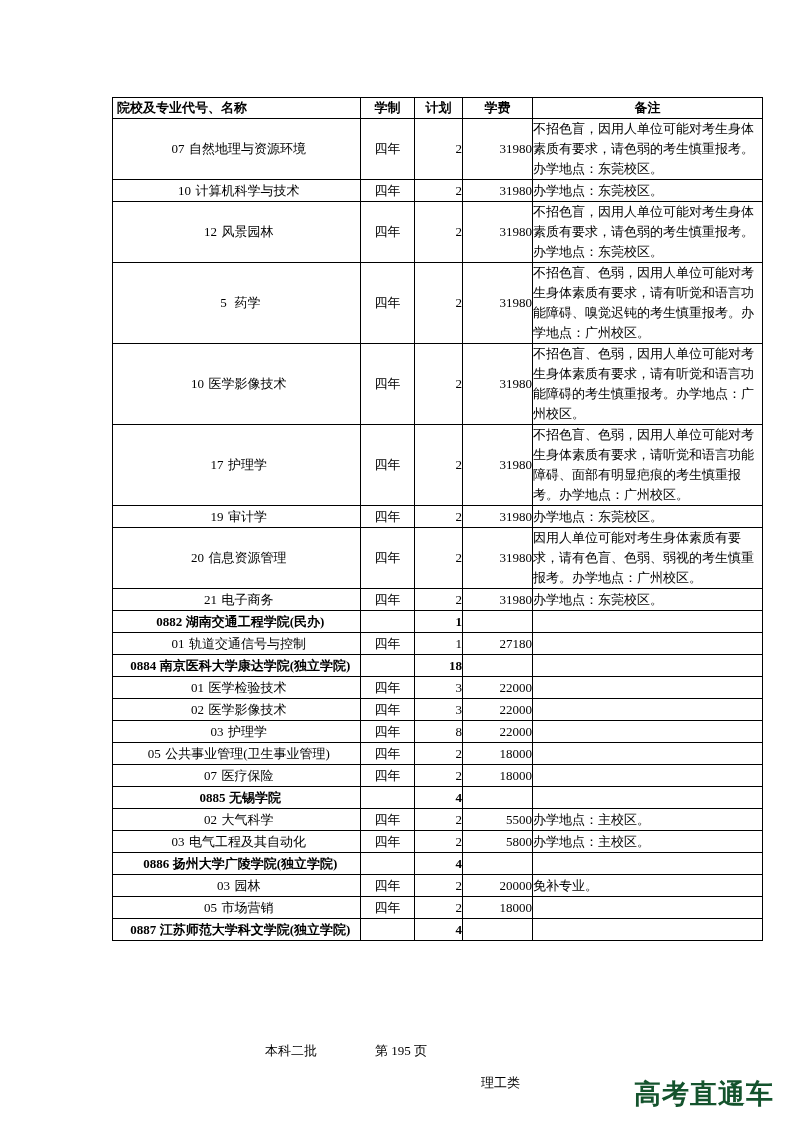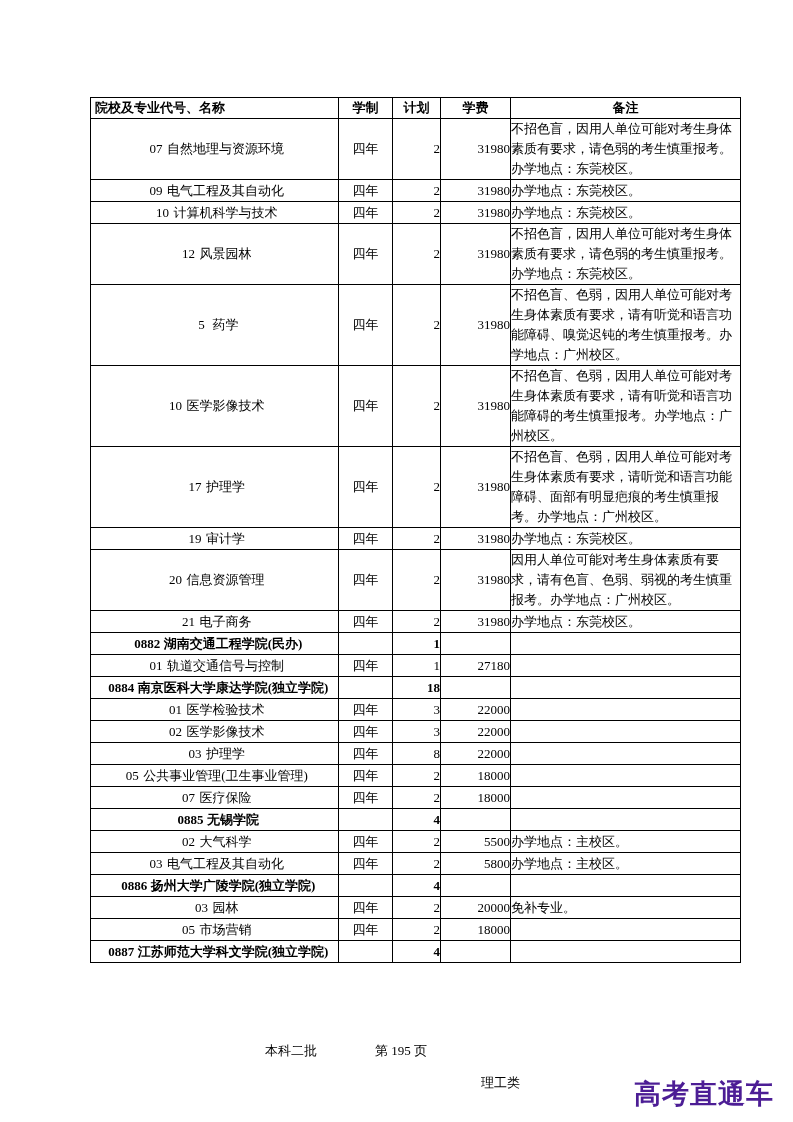--- a/index.html
+++ b/index.html
@@ -19,20 +19,21 @@
   .table-wrap {
     position: absolute;
     left: 90px;
     top: 97px;
     width: 651px;
   }
   table.plan {
     border-collapse: collapse;
     table-layout: fixed;
     width: 650px;
+    margin-left: 22px;
   }
   table.plan th, table.plan td {
     border: 1px solid #000000;
     font-size: 13px;
     padding: 0;
     overflow: hidden;
     word-break: break-all;
   }
   table.plan th {
     font-weight: bold;
@@ -113,27 +114,20 @@
       </thead>
       <tbody>
           <tr class="major">
             <td class="c-name"><span class="code">07</span><span class="name">自然地理与资源环境</span></td>
             <td class="c-dur">四年</td>
             <td class="c-plan">2</td>
             <td class="c-fee">31980</td>
             <td class="c-remark">不招色盲，因用人单位可能对考生身体素质有要求，请色弱的考生慎重报考。办学地点：东莞校区。</td>
           </tr>
           <tr class="major">
-            <td class="c-name"><span class="code">09</span><span class="name">电气工程及其自动化</span></td>
-            <td class="c-dur">四年</td>
-            <td class="c-plan">2</td>
-            <td class="c-fee">31980</td>
-            <td class="c-remark">办学地点：东莞校区。</td>
-          </tr>
-          <tr class="major">
             <td class="c-name"><span class="code">10</span><span class="name">计算机科学与技术</span></td>
             <td class="c-dur">四年</td>
             <td class="c-plan">2</td>
             <td class="c-fee">31980</td>
             <td class="c-remark">办学地点：东莞校区。</td>
           </tr>
           <tr class="major">
             <td class="c-name"><span class="code">12</span><span class="name">风景园林</span></td>
             <td class="c-dur">四年</td>
             <td class="c-plan">2</td>
@@ -290,15 +284,15 @@
         </tbody>
     </table>
   </div>
 
   <div class="footer">
     <span class="f-batch">本科二批</span>
     <span class="f-page">第 195 页</span>
     <span class="f-cat">理工类</span>
   </div>
 
-  <div class="watermark" style="color: #4c1d95;">高考直通车</div>
+  <div class="watermark" style="color: #14532d;">高考直通车</div>
 
 </div>
 
 </body></html>

